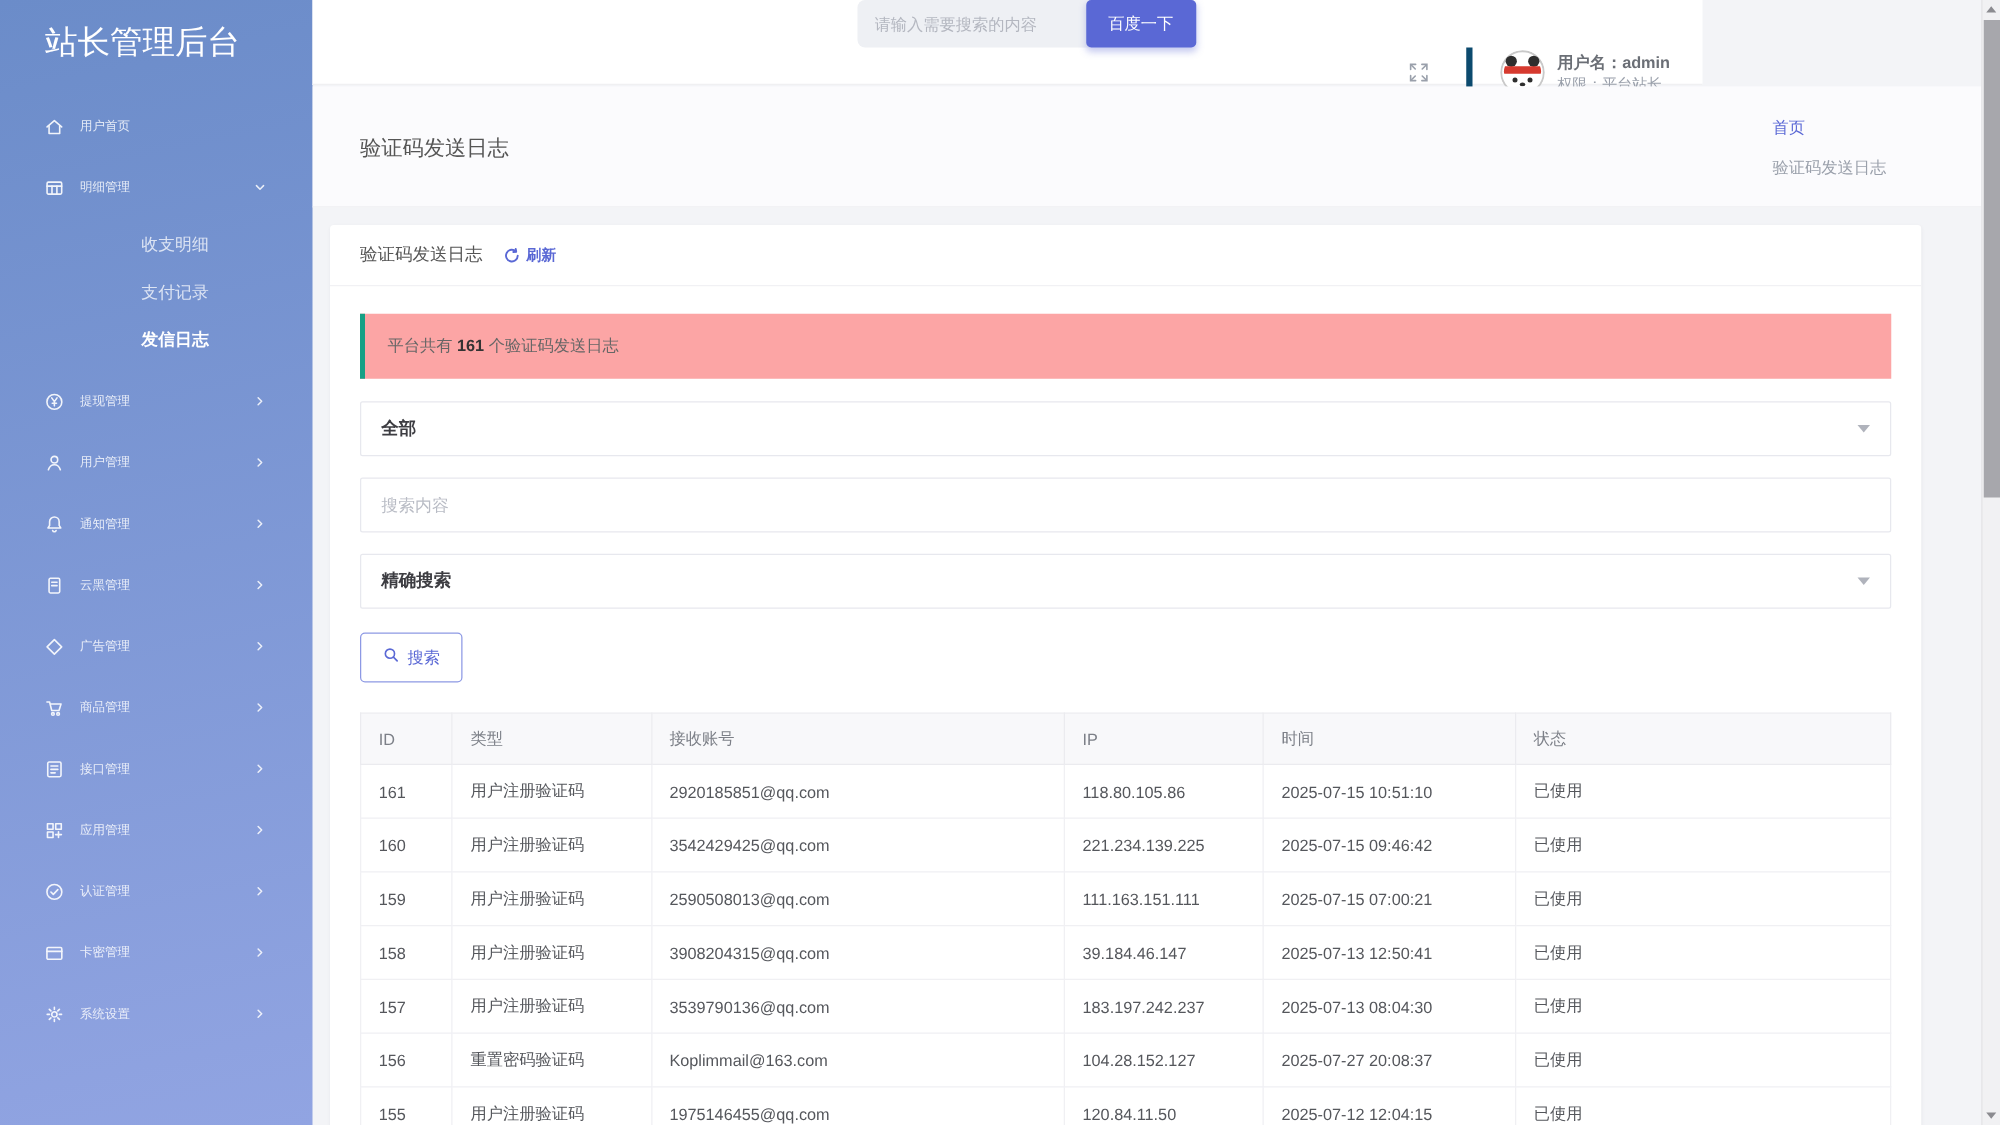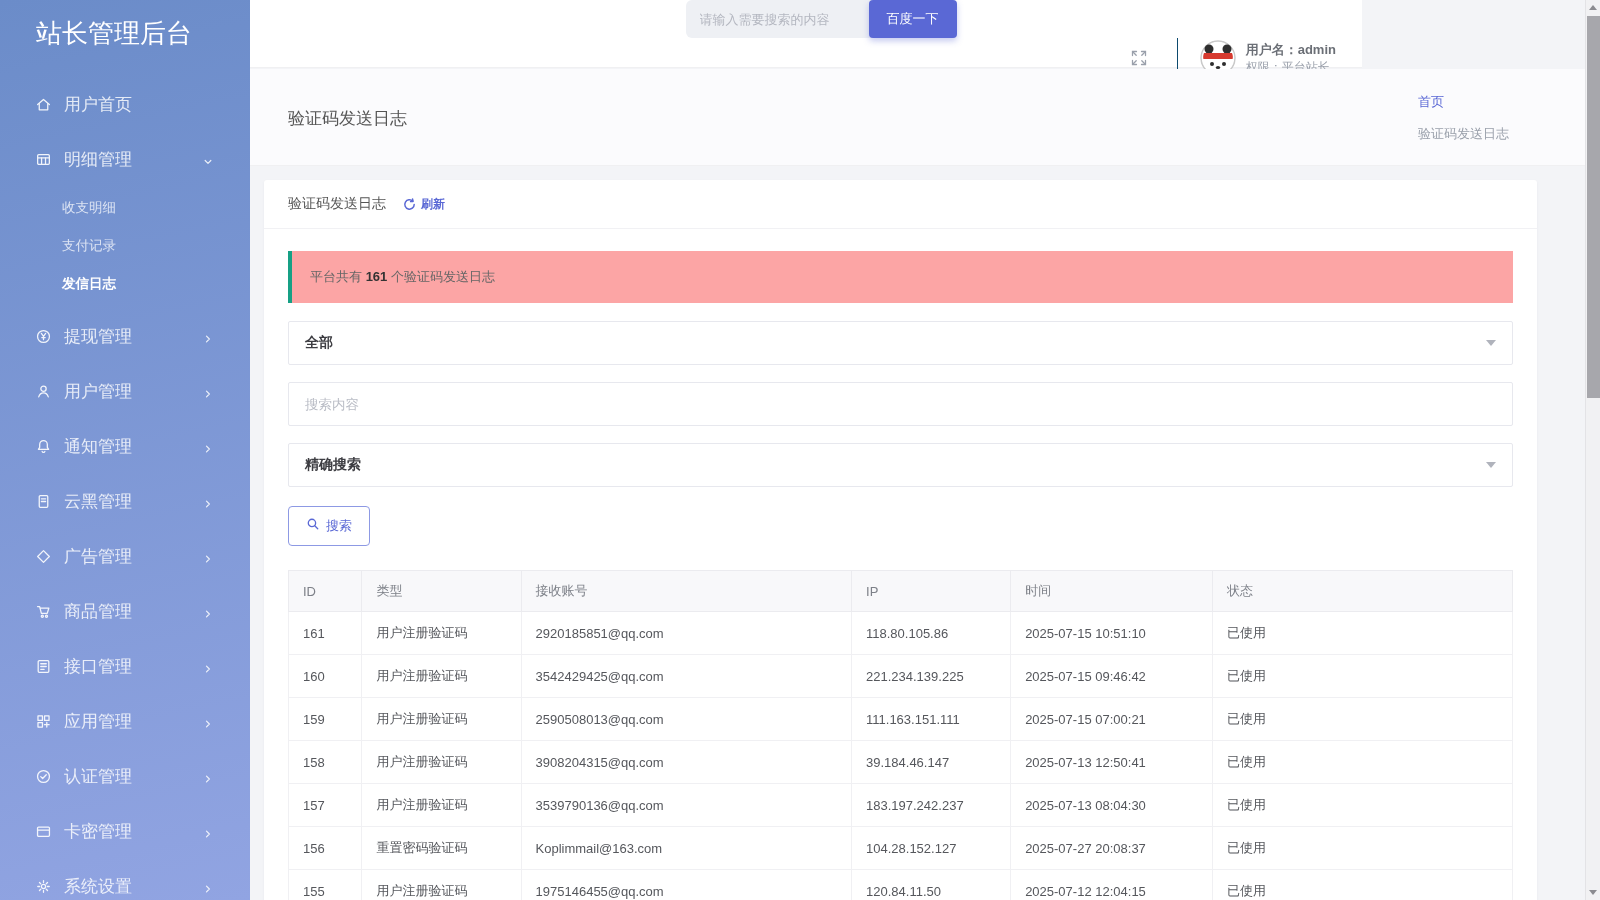--- a/index.html
+++ b/index.html
@@ -14,28 +14,28 @@
     background:linear-gradient(168deg, var(--sidebar-top) 0%, var(--sidebar-bottom) 100%);
     overflow:hidden;
   }
   .brand {
     color:#fff; font-size:26px; font-weight:400; line-height:1.18;
     padding:18px 0 0 36px; width:200px; margin-bottom:28px;
   }
   .menu { list-style:none; }
   .menu-item {
     display:flex; align-items:center; padding:16px 36px 16px 35px;
-    color:rgba(255,255,255,.82); font-size:17px; cursor:pointer;
+    color:rgba(255,255,255,.82); font-size:10px; cursor:pointer;
   }
   .menu-item .mi-icon { width:17px; height:17px; margin-right:12px; flex:0 0 17px; opacity:.9; }
   .menu-item .mi-icon svg { width:100%; height:100%; stroke:#fff; fill:none; stroke-width:1.2; stroke-linecap:round; stroke-linejoin:round; }
   .menu-item .mi-label { flex:1; }
   .menu-item .mi-arrow { width:12px; height:12px; opacity:.85; }
   .menu-item .mi-arrow svg { width:100%; height:100%; stroke:#fff; fill:none; stroke-width:1.6; stroke-linecap:round; stroke-linejoin:round; }
-  .submenu { list-style:none; padding:2px 4px 6px 0; }
+  .submenu { list-style:none; padding:2px 4px 6px 0;text-align:center; }
   .submenu-item {
     padding:10px 28px 10px 62px; font-size:13.5px;
     color:rgba(255,255,255,.75); cursor:pointer;
   }
   .submenu-item.active { color:#fff; font-weight:bold; }
   
   .topbar {
     position:absolute; left:250px; top:0; width:1112px; height:68px;
     background:#fff; border-bottom:1px solid #f0f0f2;
     display:flex; align-items:center;flex-direction:column;
@@ -51,21 +51,21 @@
     height:38px; padding:0 18px; border:none; cursor:pointer;
     background:var(--accent); color:#fff; font-size:13px; border-radius:4px;
     margin-left:-3px; box-shadow:0 3px 6px rgba(90,104,213,.35);
     font-family:inherit;
   }
   .topbar-right { margin-left:auto; display:flex; align-items:center; height:100%; }
   .fullscreen-btn { width:40px; height:40px; display:flex; align-items:center; justify-content:center; cursor:pointer; margin-right:18px; }
   .fullscreen-btn svg { width:18px; height:18px; stroke:#9aa0ab; fill:none; stroke-width:1.3; stroke-linecap:round; }
   .user-panel {
     display:flex; align-items:center; gap:10px; height:100%;
-    padding:0 26px 0 22px; border-left:1px solid #0c4a6e;
+    padding:0 26px 0 22px; border-left:5px solid #0c4a6e;
   }
   .avatar { width:36px; height:36px; border-radius:50%; overflow:hidden; flex:0 0 36px; }
   .user-meta { line-height:1.35; }
   .user-name { font-size:13px; color:#6b6f76; font-weight:bold; }
   .user-role { font-size:12px; color:#9aa0ab; }
   
   .content { position:absolute; left:250px; top:69px; width:1335px; height:831px; overflow:hidden; }
   .page-header {
     background:#fbfbfd; border-bottom:1px solid #f0f0f2;
     display:flex; align-items:center; justify-content:space-between;

